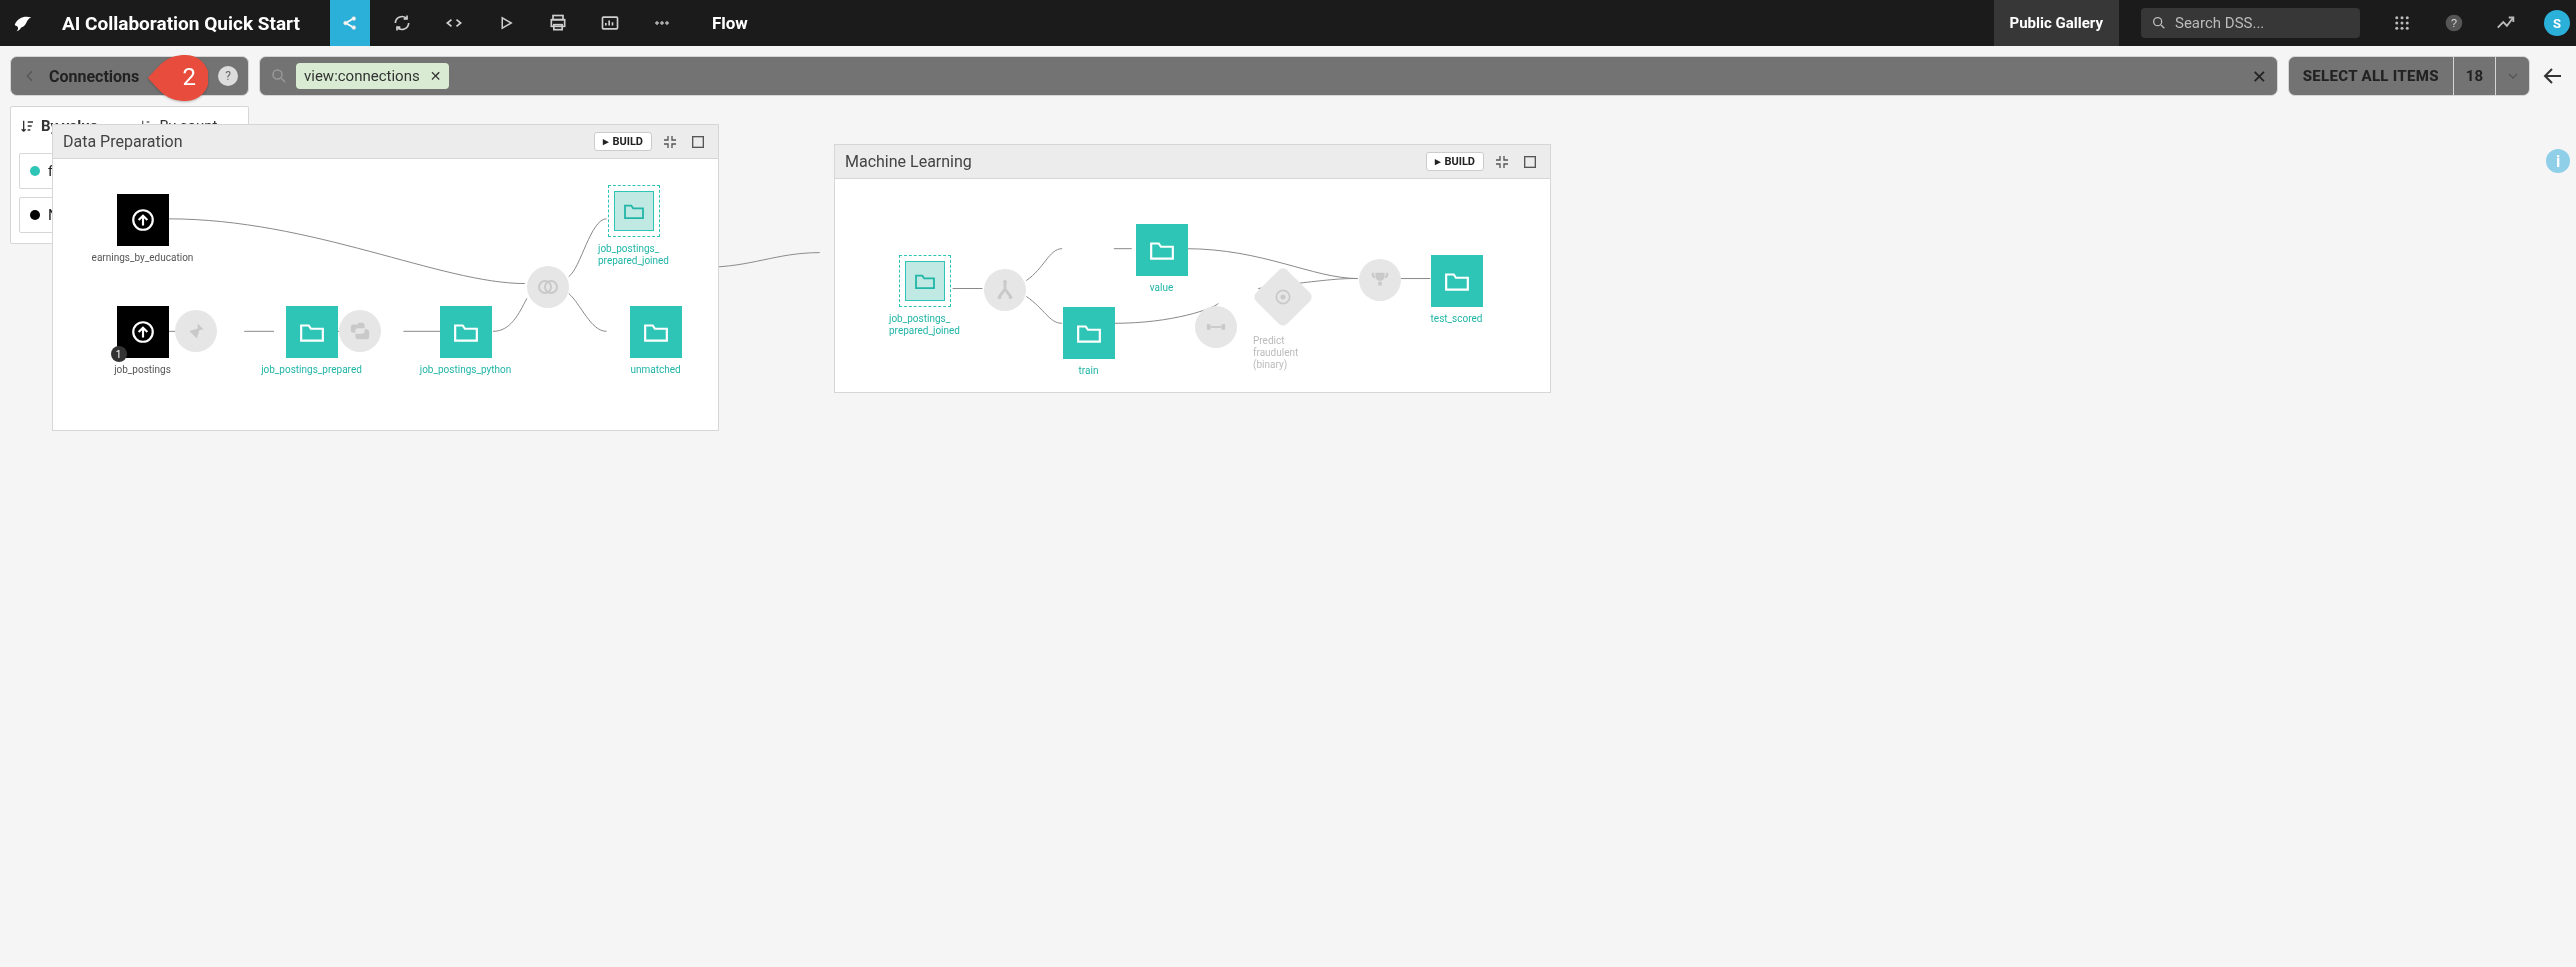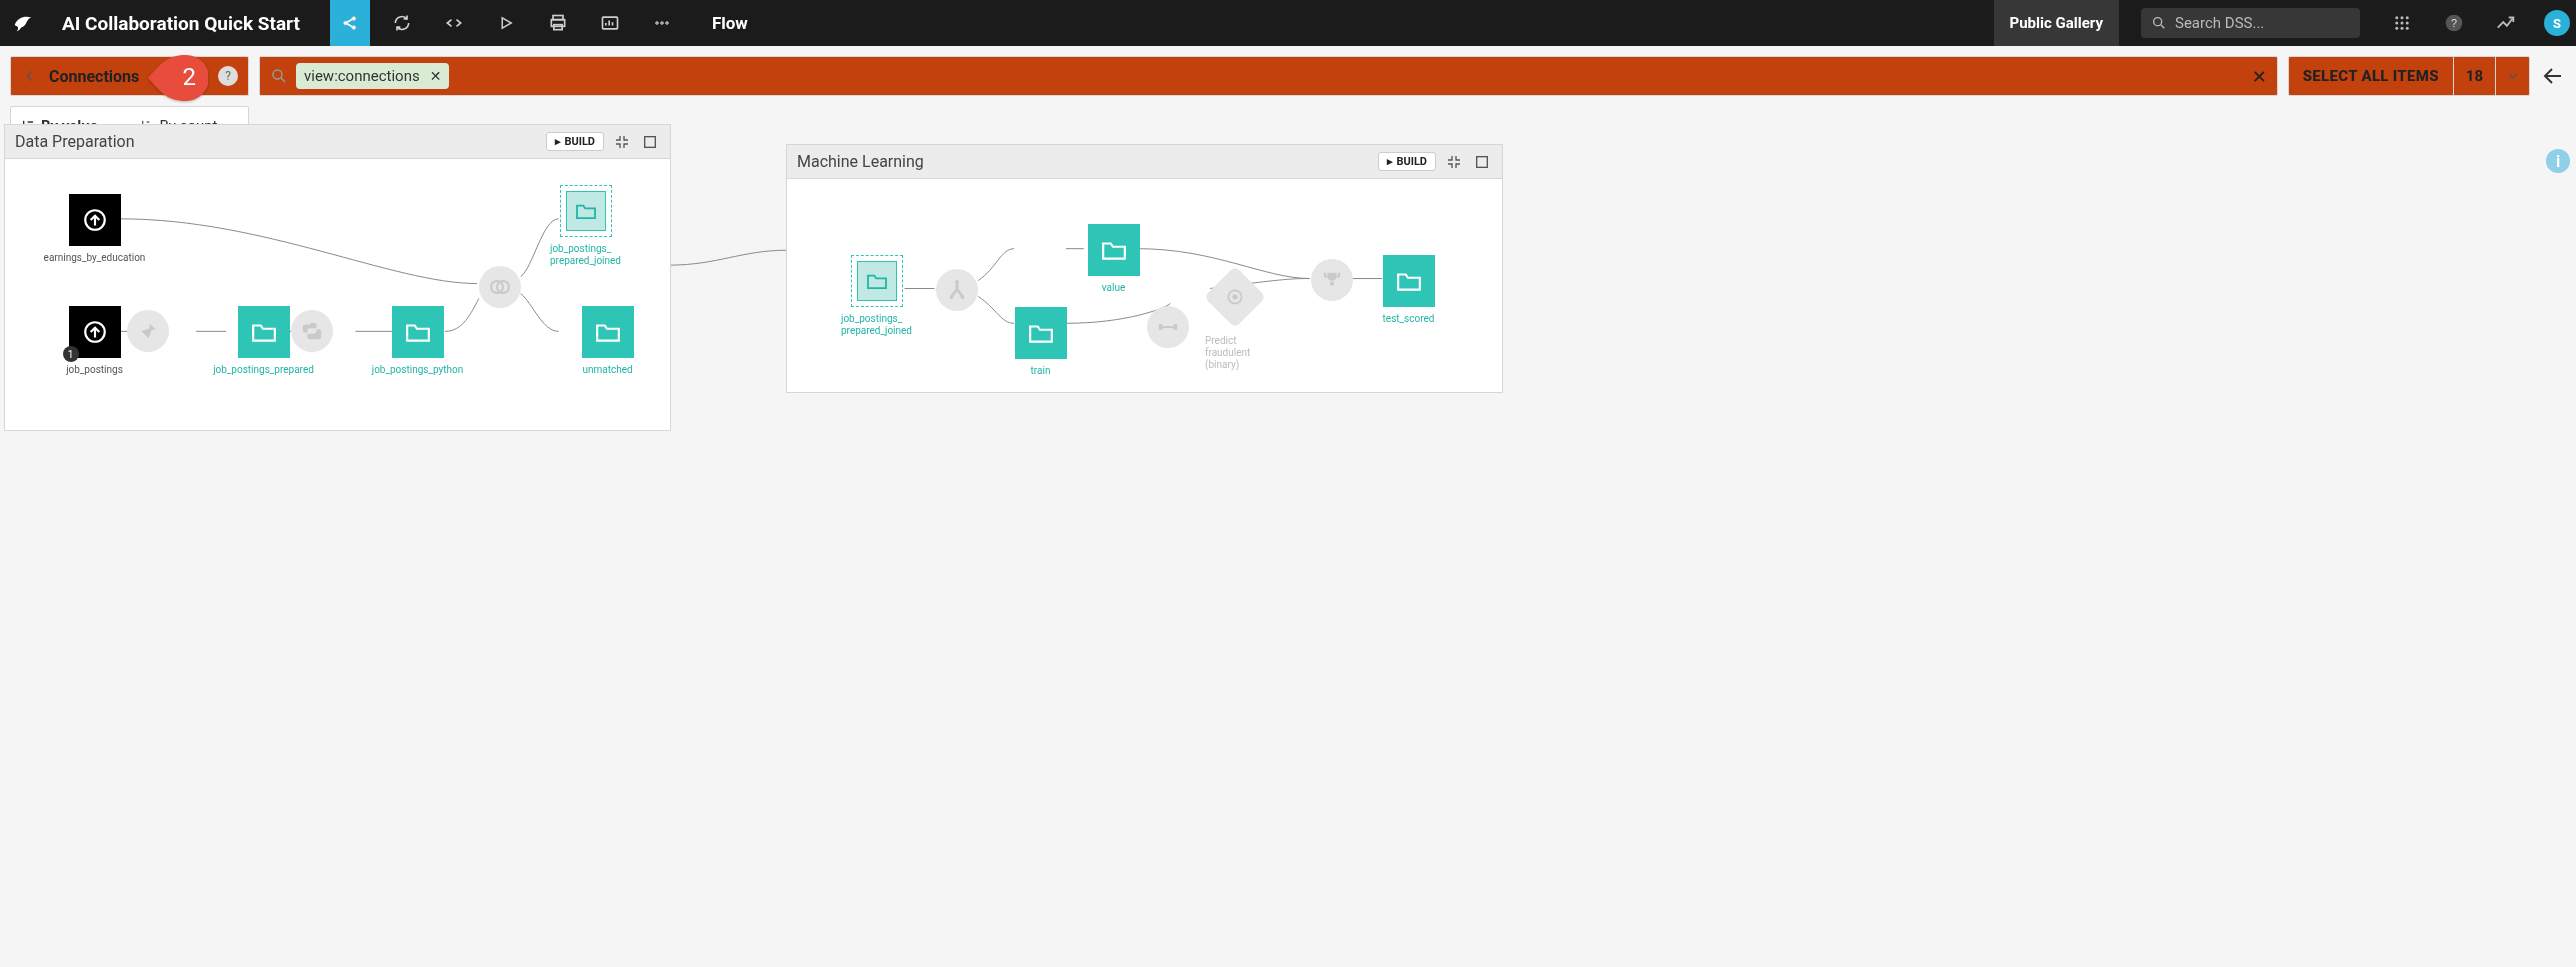--- a/index.html
+++ b/index.html
@@ -25,21 +25,21 @@
   .topbar .section-label { font-weight:700; font-size:17px; margin:11px 18px; color:#fff;}
   .topbar .spacer { flex:1; }
   .topbar .pub-gallery { background:#373737; height:var(--topbar-h); display:flex; align-items:center; padding:0 16px; font-weight:700; font-size:15px; color:#fff;}
   .topbar .search-dss { background:#373737; height:30px; border-radius:4px; display:flex; align-items:center; padding:0 10px; margin:0 10px; width:219px; color:#bbb; font-size:15px; gap:8px;}
   .topbar .r-btn { width:32px; height:32px; border-radius:50%; display:flex; align-items:center; justify-content:center; color:#cfcfcf; margin:0 4px;}
   .topbar .avatar { width:26px; height:26px; border-radius:50%; background:#2bb0d9; display:flex; align-items:center; justify-content:center; font-weight:700; color:#fff; font-size:13px; margin-left:6px;}
   .flow-pointer { position:absolute; top:var(--topbar-h); width:0;height:0;border-left:6px solid transparent;border-right:6px solid transparent;border-bottom:6px solid #f5f5f5; }
 
   
   .row2 { display:flex; align-items:stretch; gap:10px; padding:10px; position:relative;}
-  .panelbox { background:#c2410c; border:1px solid var(--panel-border); border-radius:2px; display:flex; align-items:center;}
+  .panelbox { background:#737373; border:1px solid var(--panel-border); border-radius:7px; display:flex; align-items:center;}
   .connections-pill { padding:0 10px; gap:10px; height:40px; position:relative;}
   .connections-pill .chev { width:18px;color:#555;}
   .connections-pill .lbl { font-weight:700; font-size:16px;}
   .connections-pill .q { width:20px;height:20px;border-radius:50%;background:#ddd;color:#666;display:flex;align-items:center;justify-content:center;font-size:12px;margin-left:auto;}
   .callout { position:absolute; left:137px; top:-2px; width:60px; height:46px; filter:drop-shadow(0 1px 1px rgba(0,0,0,.25)); }
   .callout .shape { width:100%; height:100%; }
   .callout .num { position:absolute; right:12px; top:50%; transform:translateY(-55%); color:#fff; font-size:24px; font-weight:400;}
   .flow-search { flex:1; height:40px; padding:0 10px; gap:8px;}
   .flow-search .mag { color:#888; }
   .chip { background:#d9ecd3; border-radius:4px; padding:4px 8px; display:flex; align-items:center; gap:10px; font-size:15px; color:#333;}
@@ -55,21 +55,21 @@
   
   .conn-panel { position:absolute; left:10px; top:60px; width:239px; background:#fff; border:1px solid var(--panel-border); border-radius:2px;}
   .conn-tabs { display:flex; }
   .conn-tabs .tab { flex:1; padding:10px 8px; display:flex; align-items:center; gap:6px; font-size:15px; color:#333;}
   .conn-tabs .tab.active { font-weight:700;}
   .conn-list { padding:0 8px 10px;}
   .conn-item { display:flex; align-items:center; justify-content:space-between; border:1px solid var(--panel-border); border-radius:2px; padding:8px 10px; font-size:15px; margin-top:8px;}
   .conn-item .dot { width:10px;height:10px;border-radius:50%; margin-right:8px; display:inline-block;}
 
   
-  .canvas { position:relative; height:557px; }
+  .canvas { position:relative; height:557px;margin-left:48px; }
   .info-badge { position:fixed; right:6px; top:149px; width:24px;height:24px;border-radius:50%;background:#8fcfe8;color:#fff;display:flex;align-items:center;justify-content:center;font-weight:700;}
 
   .zone { position:absolute; background:#fff; border:1px solid var(--panel-border);}
   .zone-head { background:var(--panel-head); border-bottom:1px solid var(--panel-border); height:34px; display:flex; align-items:center; padding:0 10px; gap:8px;}
   .zone-head .title { font-size:16px; color:#444;}
   .zone-head .spacer{flex:1;}
   .zone-head .build { background:#fff; border:1px solid #ccc; border-radius:3px; font-size:11px; font-weight:700; padding:2px 8px; display:flex; align-items:center; gap:4px;}
   .zone-head .hicon { width:20px;color:#555; display:flex;align-items:center;justify-content:center;}
   .zone-body { position:relative; width:100%; height:calc(100% - 34px);}
   svg.links { position:absolute; inset:0; width:100%; height:100%; overflow:visible;}

